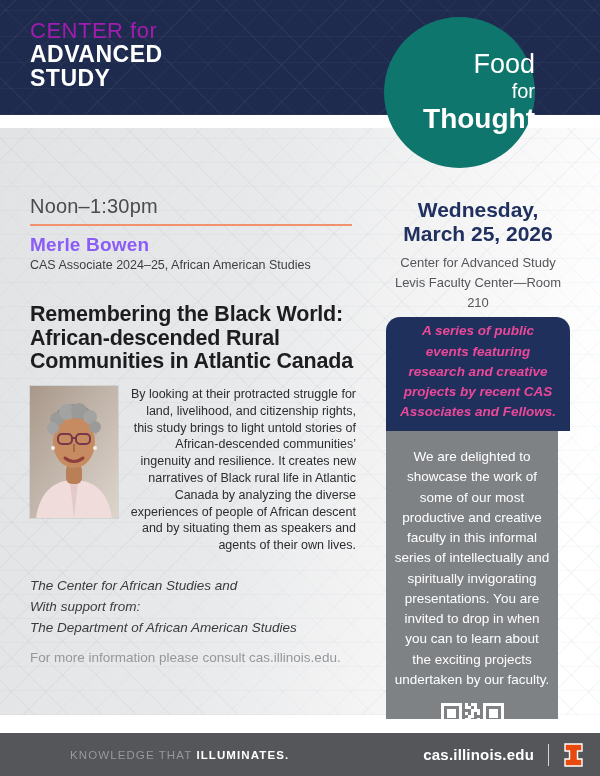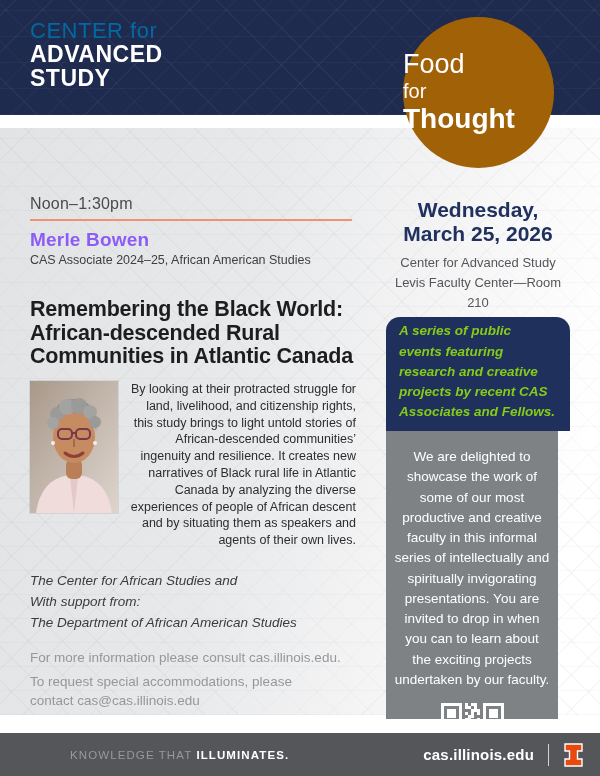--- a/index.html
+++ b/index.html
@@ -15,47 +15,47 @@
     background:#1e2b4e;
   }
   .header::after {
     content:""; position:absolute; inset:0;
     background:
       repeating-linear-gradient(45deg, rgba(255,255,255,0.045) 0 1px, transparent 1px 26px),
       repeating-linear-gradient(-45deg, rgba(255,255,255,0.045) 0 1px, transparent 1px 26px),
       repeating-linear-gradient(0deg, rgba(255,255,255,0.03) 0 1px, transparent 1px 26px);
   }
   .logo { position:absolute; left:30px; top:20px; z-index:3; line-height:1.04; }
-  .logo .l1 { color:#0369a1; font-size:22px; font-weight:400; letter-spacing:0.5px; }
+  .logo .l1 { color:#a21caf; font-size:22px; font-weight:400; letter-spacing:0.5px; }
   .logo .l2, .logo .l3 { color:#ffffff; font-size:23px; font-weight:700; letter-spacing:0.5px; }
   
   .badge {
-    position:absolute; left:403px; top:17px; width:151px; height:151px;
-    background:#a16207; border-radius:50%; z-index:4;
-    display:flex; flex-direction:column; align-items:flex-start; justify-content:center;
+    position:absolute; left:384px; top:17px; width:151px; height:151px;
+    background:#0f766e; border-radius:50%; z-index:4;
+    display:flex; flex-direction:column; align-items:flex-end; justify-content:center;
     text-align:center; color:#fff;
   }
   .badge .b1 { font-size:27px; font-weight:300; line-height:1.1; }
   .badge .b2 { font-size:20px; font-weight:300; line-height:1.2; }
   .badge .b3 { font-size:28px; font-weight:700; line-height:1.15; }
   
   .panel {
     position:absolute; left:0; top:128px; width:600px; height:587px;
     background:linear-gradient(100deg,#e2e3e5 0%,#e8e9ea 40%,#f6f6f7 70%,#ffffff 92%);
   }
   .panel::after {
     content:""; position:absolute; inset:0;
     background:
       repeating-linear-gradient(45deg, rgba(120,125,135,0.06) 0 1px, transparent 1px 24px),
       repeating-linear-gradient(-45deg, rgba(120,125,135,0.06) 0 1px, transparent 1px 24px),
       repeating-linear-gradient(0deg, rgba(120,125,135,0.05) 0 1px, transparent 1px 24px);
   }
   
   .left { position:absolute; left:30px; top:195px; width:326px; z-index:5; }
-  .time { font-size:16px; color:#4a4b4d; letter-spacing:0.2px; }
+  .time { font-size:20px; color:#4a4b4d; letter-spacing:0.2px; }
   .rule { width:322px; height:2px; background:#f0926c; margin:6px 0 8px 0; }
   .speaker { font-size:19px; font-weight:700; color:#8b5cf6; letter-spacing:0.2px; }
   .affil { font-size:12.5px; color:#3e3f41; margin-top:2px; }
   .talk-title {
     margin-top:31px; font-size:21.5px; font-weight:700; color:#1d1d1f;
     line-height:1.1; letter-spacing:-0.2px; width:330px;
   }
   .bio-row { display:flex; margin-top:12px;text-align:right; }
   .photo {
     width:88px; height:132px; flex:0 0 88px; overflow:hidden;
@@ -71,21 +71,21 @@
   .info .i2 { font-size:13.5px; color:#96979a; width:300px; line-height:1.4; }
   
   .right { position:absolute; left:386px; top:198px; width:184px; z-index:5; text-align:center; }
   .date { font-size:21px; font-weight:700; color:#20305f; line-height:1.12; }
   .venue { margin-top:8px; font-size:13px; color:#55565a; line-height:1.55; }
   .navy-box {
     position:absolute; left:386px; top:317px; width:184px; height:114px;
     background:#20305c; border-radius:14px 14px 0 0; z-index:5;
     display:flex; align-items:center; justify-content:center; padding:10px 13px 14px 13px;
   }
-  .navy-box p { color:#84cc16; font-style:italic; font-weight:700; font-size:13.5px; line-height:1.5; text-align:left; }
+  .navy-box p { color:#ec4899; font-style:italic; font-weight:700; font-size:13.5px; line-height:1.5; text-align:center; }
   .gray-box {
     position:absolute; left:386px; top:431px; width:172px; height:288px;
     background:#7f8285; z-index:5; padding:16px 8px 0 8px; text-align:center;
   }
   .gray-box p { color:#ffffff; font-size:13.5px; line-height:1.5; text-align:center; }
   .qr { margin:13px auto 0 auto; width:63px; height:63px; display:grid;
         grid-template-columns:repeat(21,3px); grid-template-rows:repeat(21,3px); }
   .qr .m { background:#ffffff; }
   
   .footer {
@@ -173,21 +173,20 @@
 
     <div class="support">
       <div>The Center for African Studies and</div>
       <div>With support from:</div>
       <div>The Department of African American Studies</div>
     </div>
   </div>
 
   <div class="info">
     <div class="i1">For more information please consult cas.illinois.edu.</div>
-    <div class="i2">To request special accommodations, please contact cas@cas.illinois.edu</div>
   </div>
 
   <div class="right">
     <div class="date">
       <div>Wednesday,</div>
       <div>March 25, 2026</div>
     </div>
     <div class="venue">
       <div>Center for Advanced Study</div>
       <div>Levis Faculty Center—Room 210</div>

